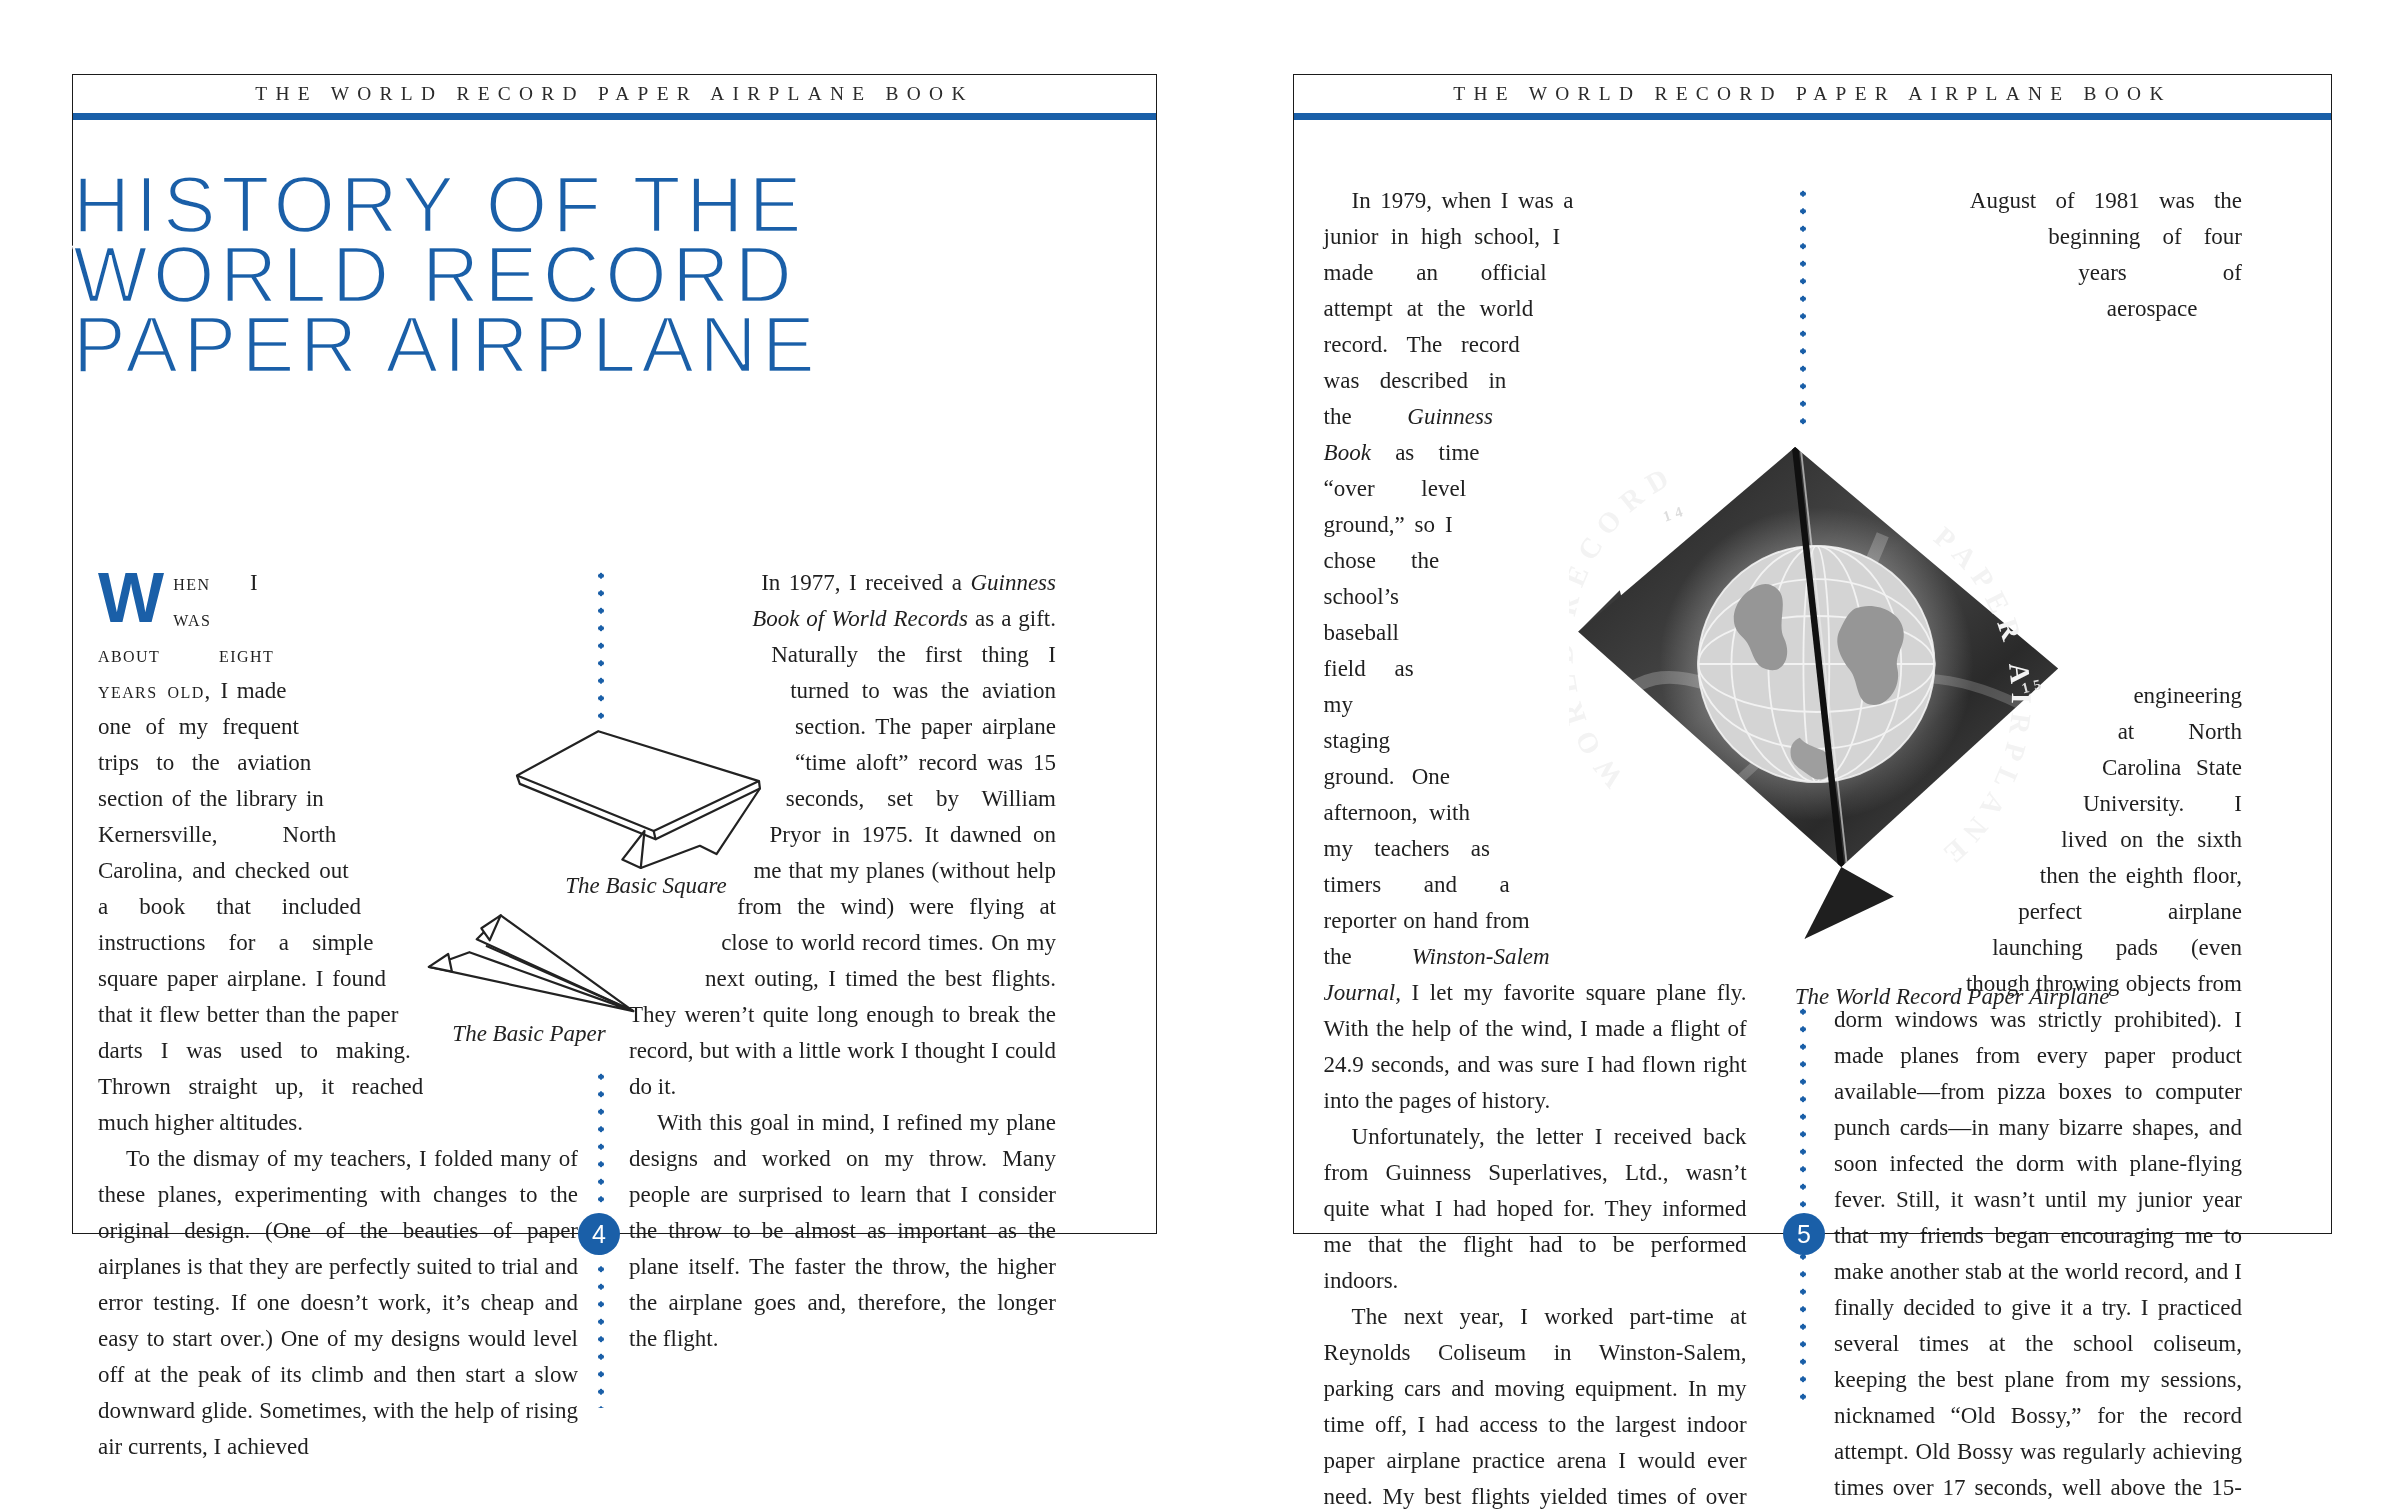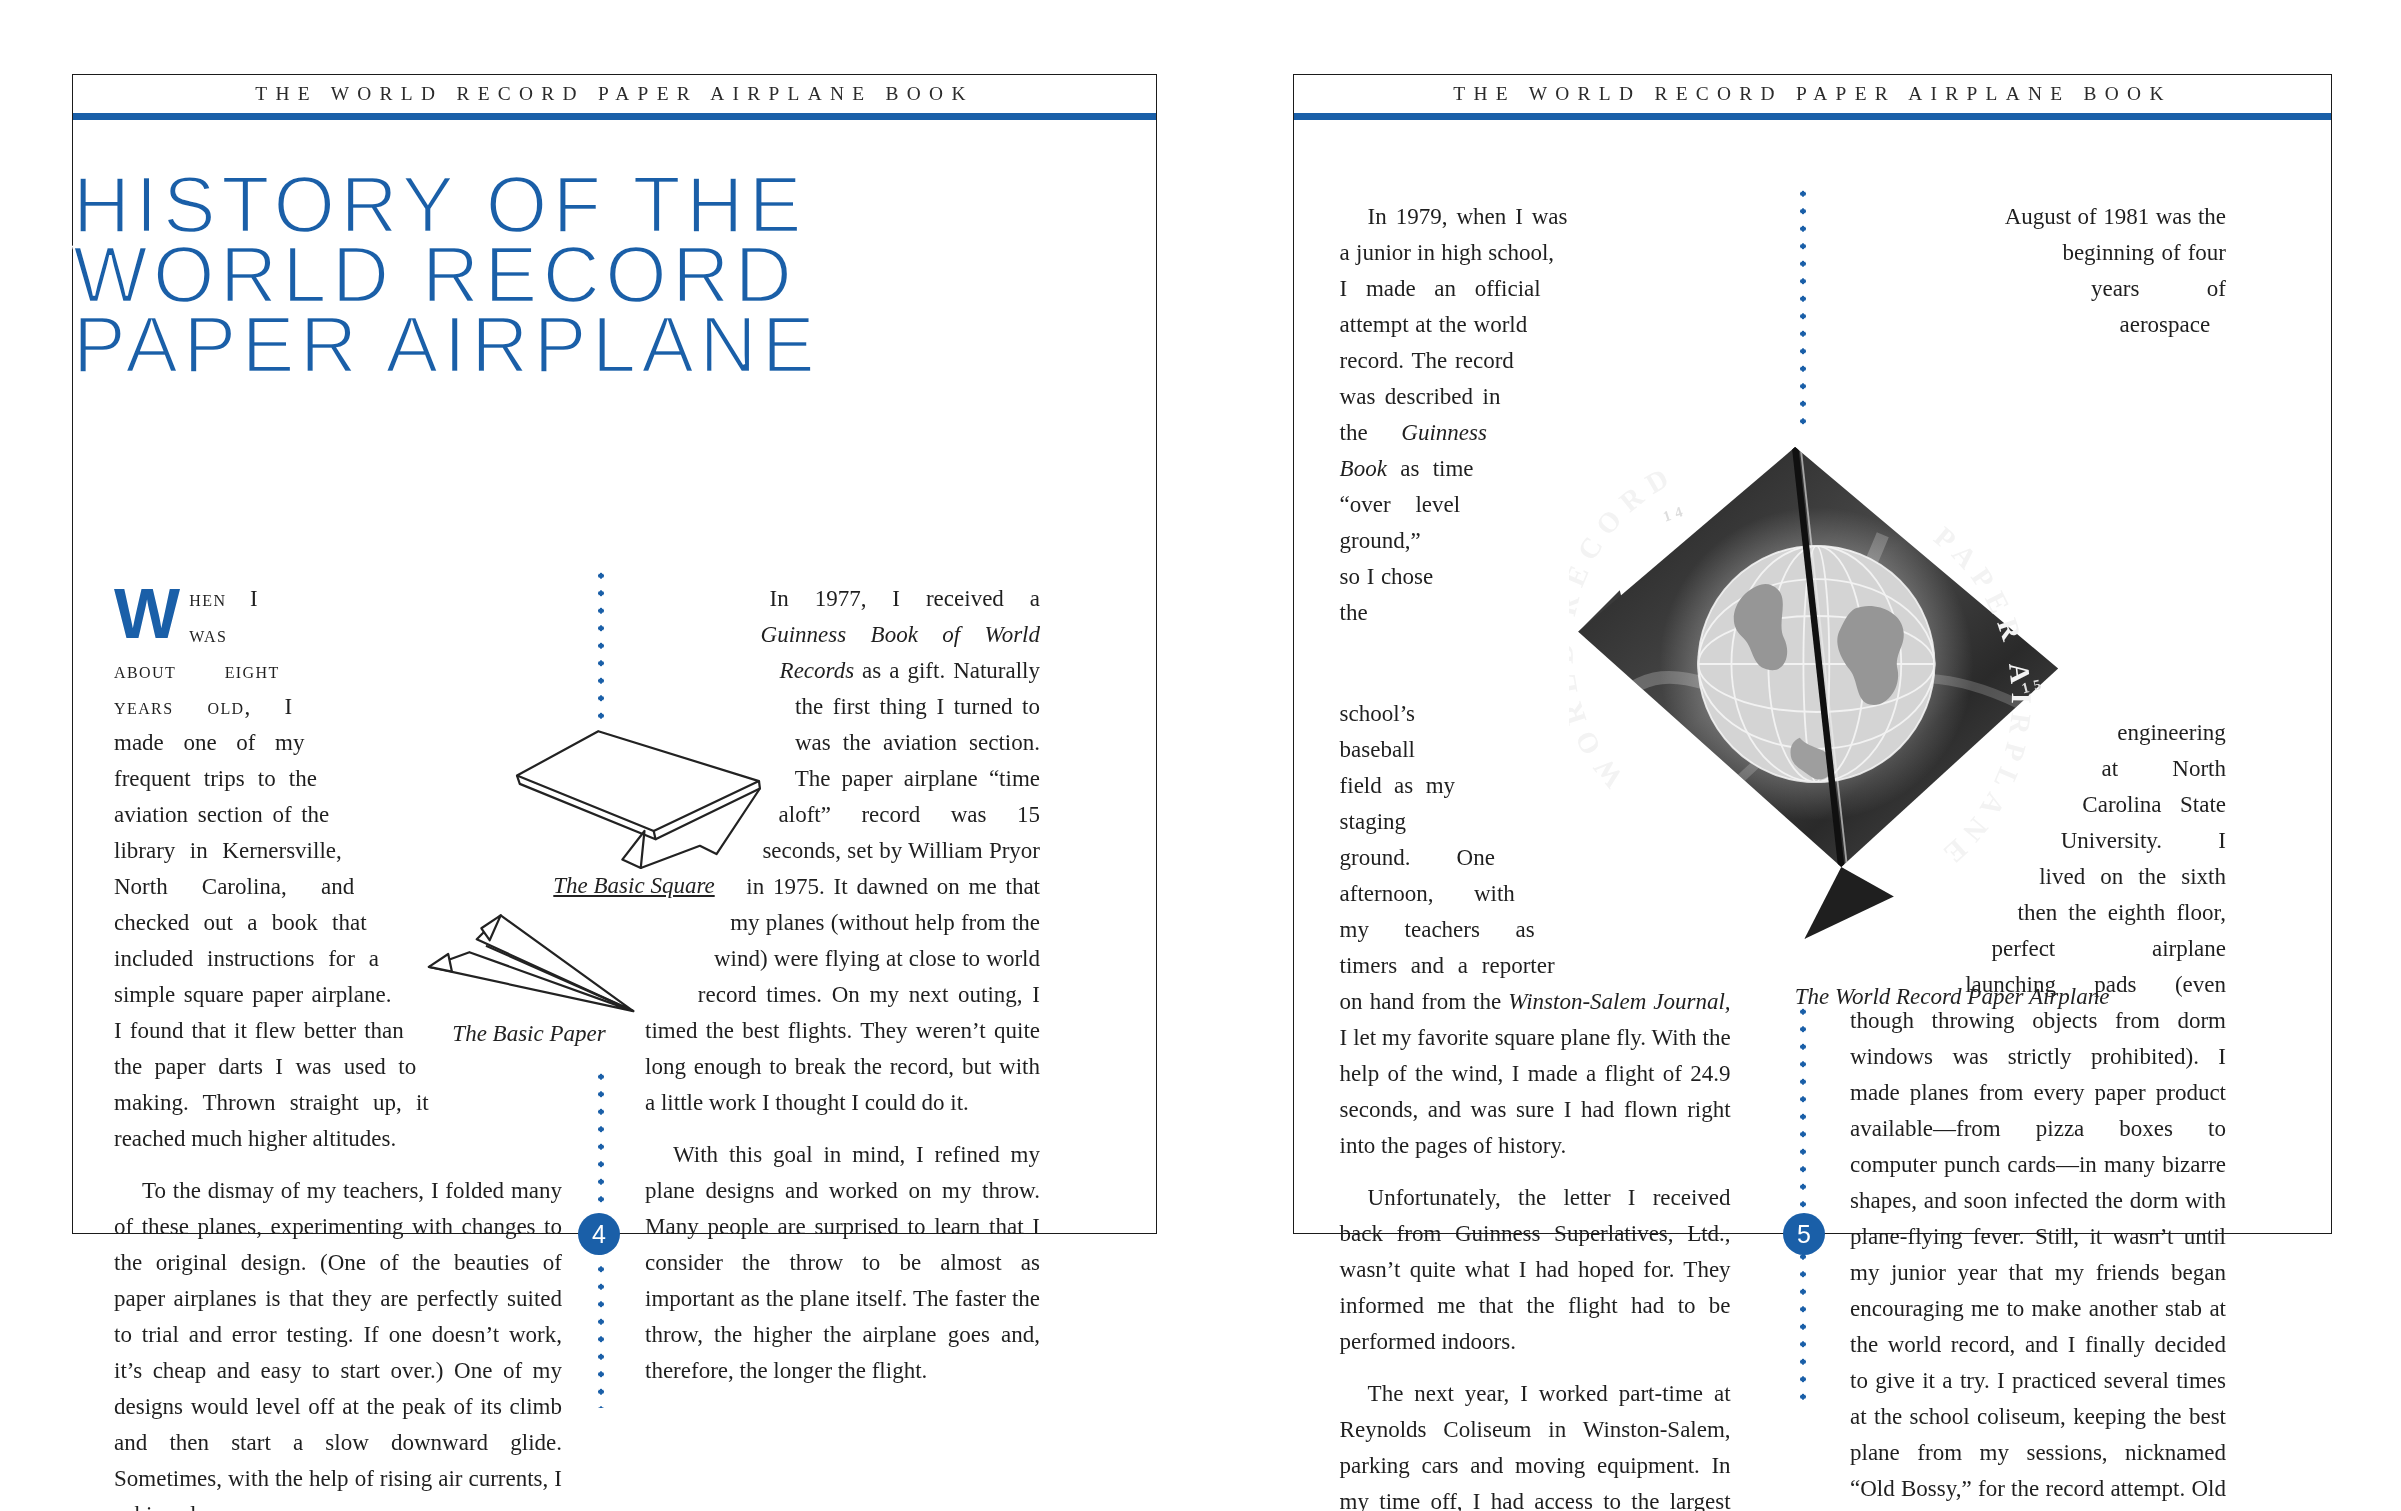--- a/index.html
+++ b/index.html
@@ -13,21 +13,21 @@
     font-size:19.4px;letter-spacing:8.3px;color:#2b2b2b;font-weight:400;}
   .blue-rule{height:6.5px;background:var(--accent);}
   
   .display-title{position:absolute;left:0;top:95px;width:100%;
     font-family:"Liberation Sans",sans-serif;font-weight:400;color:var(--accent);}
   .display-line{position:relative;font-size:79px;line-height:70px;letter-spacing:5.5px;}
   .display-line .stroke-layer{position:absolute;left:0;top:0;width:100%;color:transparent;
     -webkit-text-stroke:2.3px #ffffff;pointer-events:none;}
   
   .col{position:absolute;font-size:23px;line-height:36px;text-align:justify;}
-  .col p{margin:16px;}
+  .col p{margin:0;}
   .col p.indent{text-indent:28px;}
   .it{font-style:italic;}
   .dropcap{float:left;font-family:"Liberation Sans",sans-serif;font-weight:700;
     font-size:70px;line-height:55px;color:var(--accent);padding:5.5px 9.2px 0 0;}
   .smallcaps{font-variant:small-caps;letter-spacing:1.4px;}
   
   .spacer{shape-margin:9.2px;}
   .sp-dart{float:right;width:319px;height:139px;margin-top:388px;
     shape-outside:polygon(0 0,100% 0,100% 100%,57% 100%);}
   .sp-square{float:left;width:166px;height:288px;margin-top:144px;
@@ -91,21 +91,21 @@
 
   <svg class="artwork" style="left:431px;top:647px;" width="268" height="157" viewBox="0 0 290 170">
     <g fill="#ffffff" stroke="#222222" stroke-width="2.4" stroke-linejoin="round">
       <path d="M14,58 L102,10 L276,64 L162,118 Z"></path>
       <path d="M14,58 L17,67 L164,127 L162,118" fill="none"></path>
       <path d="M276,64 L277,72 L164,127" fill="none"></path>
       <path d="M152,118 L148,158 L128,149 Z"></path>
       <path d="M148,158 L212,134 L230,143 L277,72" fill="none"></path>
     </g>
   </svg>
-  <div class="fig-caption" style="left:561px;top:798px;text-decoration:underline;">The Basic Square</div>
+  <div class="fig-caption" style="left:573px;top:798px;">The Basic Square</div>
 
   <svg class="artwork" style="left:348px;top:833px;" width="222" height="116" viewBox="0 0 240 126">
     <g fill="#ffffff" stroke="#222222" stroke-width="2.4" stroke-linejoin="round">
       <path d="M86,8 L230,112 L60,34 Z"></path>
       <path d="M8,64 L230,112 L52,48 Z"></path>
       <path d="M70,41 L230,112" fill="none"></path>
       <path d="M86,8 L65,22 L74,35 Z"></path>
       <path d="M8,64 L29,50 L33,69 Z"></path>
     </g>
   </svg>

